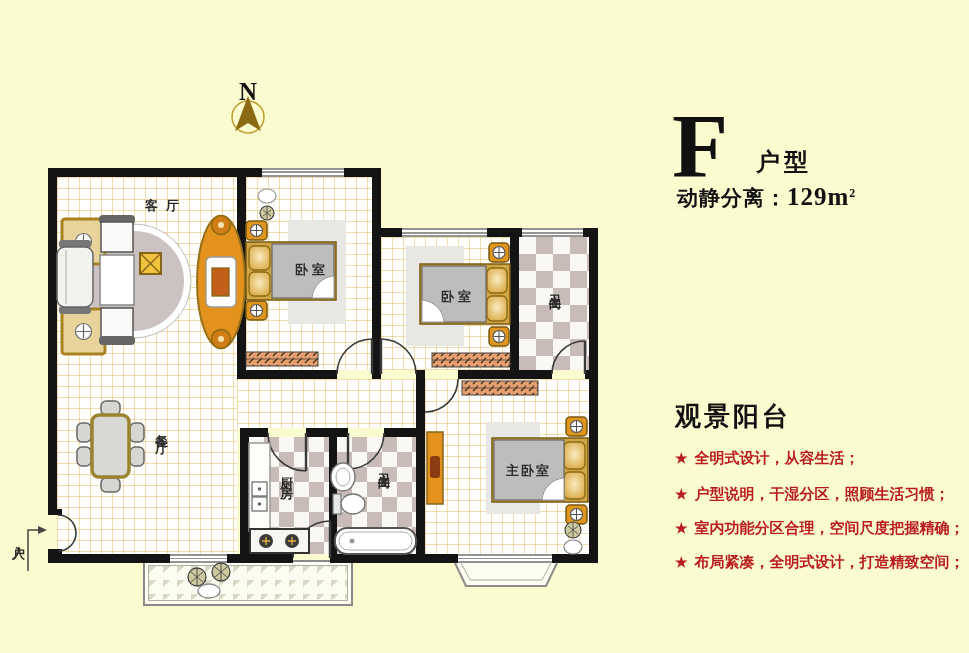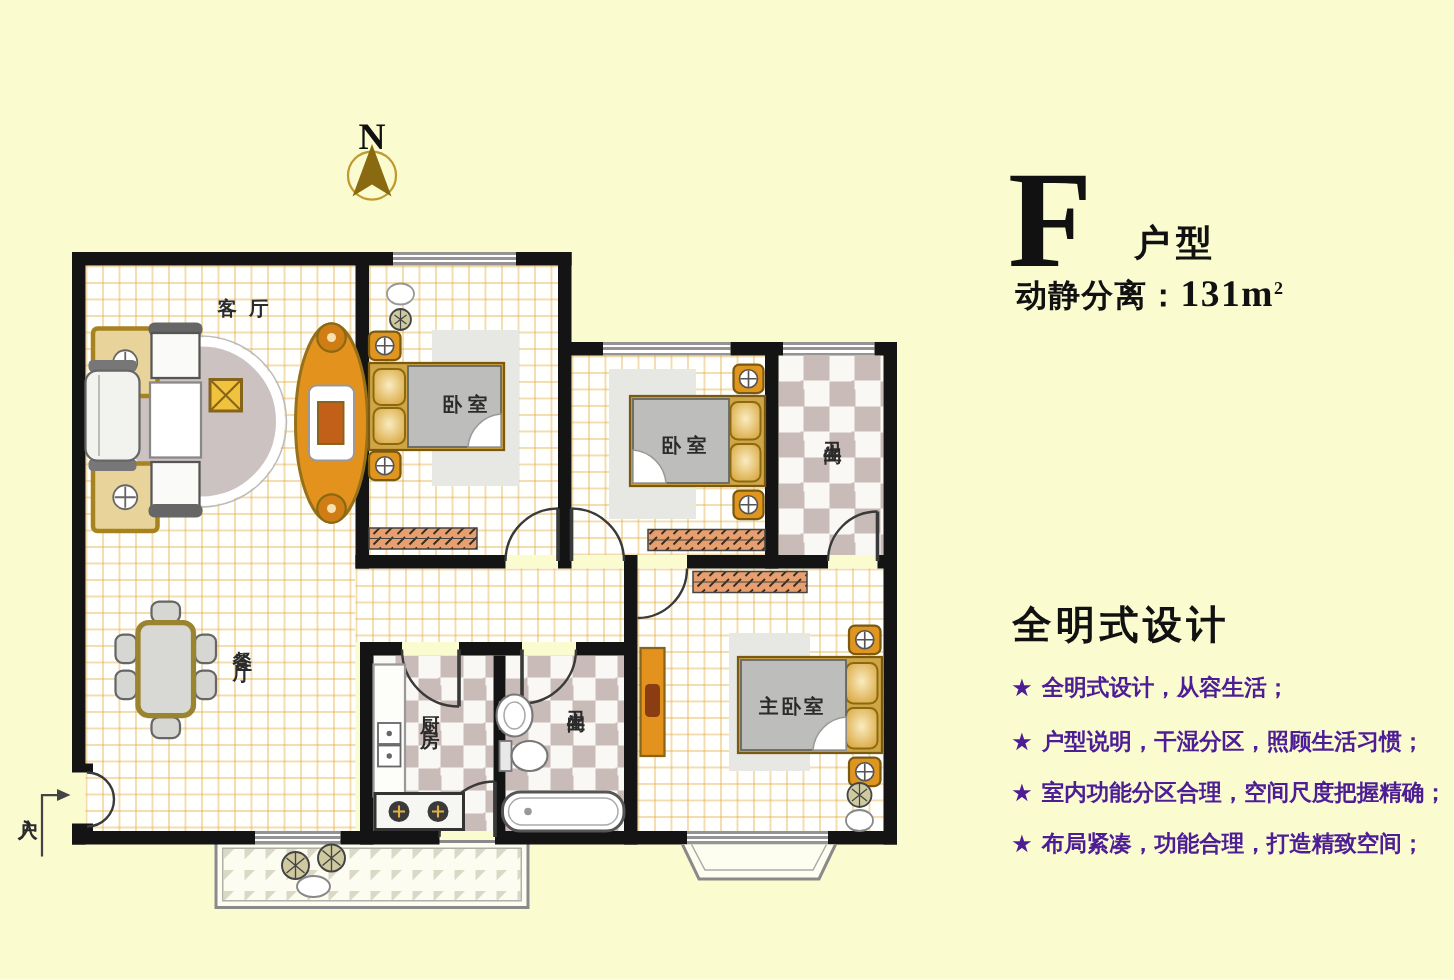--- a/index.html
+++ b/index.html
@@ -57,44 +57,44 @@
     color:#f7f0c0;font-size:19px;font-weight:bold;letter-spacing:3px;
     display:flex;align-items:center;justify-content:center;z-index:40;}
   .area-line{position:absolute;left:677px;top:183px;color:#111;font-size:21px;font-weight:bold;
     letter-spacing:1px;z-index:40;}
   .area-value{font-family:"Liberation Serif",serif;font-size:25px;}
   .area-sup{font-family:"Liberation Serif",serif;font-size:12px;vertical-align:super;}
 
   
   .desc-title{position:absolute;left:675px;top:399px;font-size:26px;font-weight:bold;
     color:#111;letter-spacing:3px;z-index:40;}
-  .desc-item{position:absolute;left:675px;color:#4c1d95;font-size:15px;font-weight:bold;
+  .desc-item{position:absolute;left:675px;color:#b91c1c;font-size:15px;font-weight:bold;
     white-space:nowrap;z-index:40;}
   .desc-item .star{margin-right:7px;font-size:14px;}
 
   .compass-n{position:absolute;left:239px;top:78px;font-family:"Liberation Serif",serif;
     font-size:25px;font-weight:bold;color:#111;z-index:40;}
 
   svg.overlay{position:absolute;left:0;top:0;z-index:30;}
   .z20{z-index:20;}
 </style>
 </head>
 <body>
 
 <div id="stage">
 
   <div class="type-letter">F</div>
   <div class="type-suffix">户型</div>
-  <div class="area-line"><span>动静分离：</span><span class="area-value">131m</span><span class="area-sup">2</span></div>
-
-  <div class="desc-title">全明式设计</div>
+  <div class="area-line"><span>动静分离：</span><span class="area-value">129m</span><span class="area-sup">2</span></div>
+
+  <div class="desc-title">观景阳台</div>
   <div class="desc-item" style="top:449px;"><span class="star">★</span><span>全明式设计，从容生活；</span></div>
   <div class="desc-item" style="top:485px;"><span class="star">★</span><span>户型说明，干湿分区，照顾生活习惯；</span></div>
   <div class="desc-item" style="top:519px;"><span class="star">★</span><span>室内功能分区合理，空间尺度把握精确；</span></div>
-  <div class="desc-item" style="top:553px;"><span class="star">★</span><span>布局紧凑，功能合理，打造精致空间；</span></div>
+  <div class="desc-item" style="top:553px;"><span class="star">★</span><span>布局紧凑，全明式设计，打造精致空间；</span></div>
 
   <div class="compass-n">N</div>
 
   <div class="abs grid-floor" style="left:57px;top:177px;width:180px;height:377px;"></div>
   <div class="abs grid-floor" style="left:237px;top:379px;width:179px;height:49px;"></div>
   <div class="abs grid-floor" style="left:246px;top:177px;width:126px;height:193px;"></div>
   <div class="abs grid-floor" style="left:381px;top:237px;width:129px;height:133px;"></div>
   <div class="abs checker-floor big" style="left:519px;top:237px;width:70px;height:133px;"></div>
   <div class="abs grid-floor" style="left:425px;top:379px;width:164px;height:175px;"></div>
   <div class="abs checker-floor" style="left:249px;top:437px;width:80px;height:117px;"></div>

